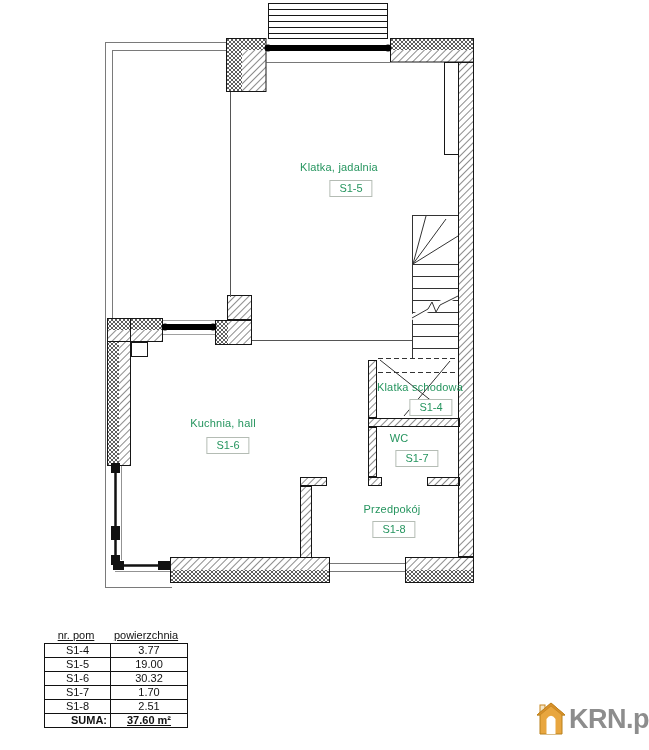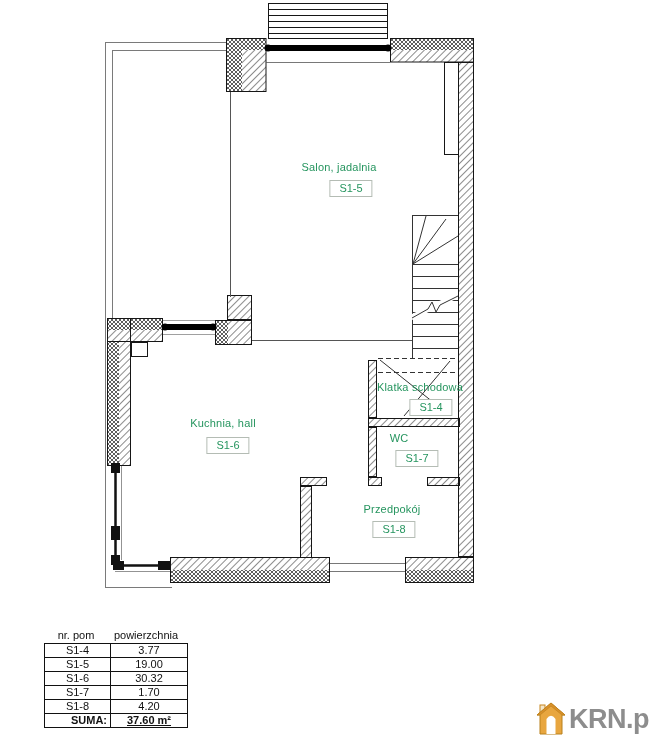--- a/index.html
+++ b/index.html
@@ -15,21 +15,21 @@
     letter-spacing:.2px;
   }
   .room-code{
     position:absolute;transform:translateX(-50%);
     color:var(--room-label-color,#26955f);font-size:11px;white-space:nowrap;
     background:#fff;border:1px solid #b4bcb4;padding:1px 9px;line-height:13px;
   }
   
   .area-table{position:absolute;font-size:11px;color:#111;}
   .t-head{display:flex;margin-bottom:2px;}
-  .t-head .th{text-align:center;}
+  .t-head .th{text-align:center;text-decoration:underline;}
   .t-head .c1{width:64px;}
   .t-head .c2{width:76px;}
   table.grid{border-collapse:collapse;}
   table.grid td{
     border:1px solid #111;height:13px;padding:0 2px;text-align:center;
     font-size:11px;line-height:13px;
   }
   table.grid td.c1{width:60px;}
   table.grid td.c2{width:72px;}
   tr.suma td.suma-label{font-weight:bold;text-align:right;padding-right:3px;margin-top:16px;}
@@ -177,21 +177,21 @@
       <line x1="121.5" y1="466" x2="121.5" y2="560" stroke="#777" stroke-width="0.8"></line>
       <line x1="115" y1="571.5" x2="170" y2="571.5" stroke="#777" stroke-width="0.8"></line>
       <rect x="111" y="463" width="9" height="10" fill="#111"></rect>
       <rect x="111" y="526" width="9" height="14" fill="#111"></rect>
       <rect x="111" y="555" width="9" height="10" fill="#111"></rect>
       <rect x="113" y="561" width="11" height="9" fill="#111"></rect>
       <rect x="158" y="561" width="12" height="9" fill="#111"></rect>
     </g>
   </svg>
 
-  <div class="room-name" style="left:339px;top:161px">Salon, jadalnia</div>
+  <div class="room-name" style="left:339px;top:161px">Klatka, jadalnia</div>
   <div class="room-code" style="left:351px;top:180px">S1-5</div>
 
   <div class="room-name" style="left:223px;top:417px">Kuchnia,  hall</div>
   <div class="room-code" style="left:228px;top:437px">S1-6</div>
 
   <div class="room-name" style="left:420px;top:381px">Klatka schodowa</div>
   <div class="room-code" style="left:431px;top:399px">S1-4</div>
 
   <div class="room-name" style="left:399px;top:432px">WC</div>
   <div class="room-code" style="left:417px;top:450px">S1-7</div>
@@ -217,21 +217,21 @@
       <tr>
         <td class="c1">S1-6</td>
         <td class="c2">30.32</td>
       </tr>
       <tr>
         <td class="c1">S1-7</td>
         <td class="c2">1.70</td>
       </tr>
       <tr>
         <td class="c1">S1-8</td>
-        <td class="c2">4.20</td>
+        <td class="c2">2.51</td>
       </tr>
       <tr class="suma">
         <td class="c1 suma-label">SUMA:</td>
         <td class="c2 suma-value">37.60 m²</td>
       </tr>
     </tbody>
       </table>
   </div>
 
   <div class="logo" style="left:536px;top:702px">

